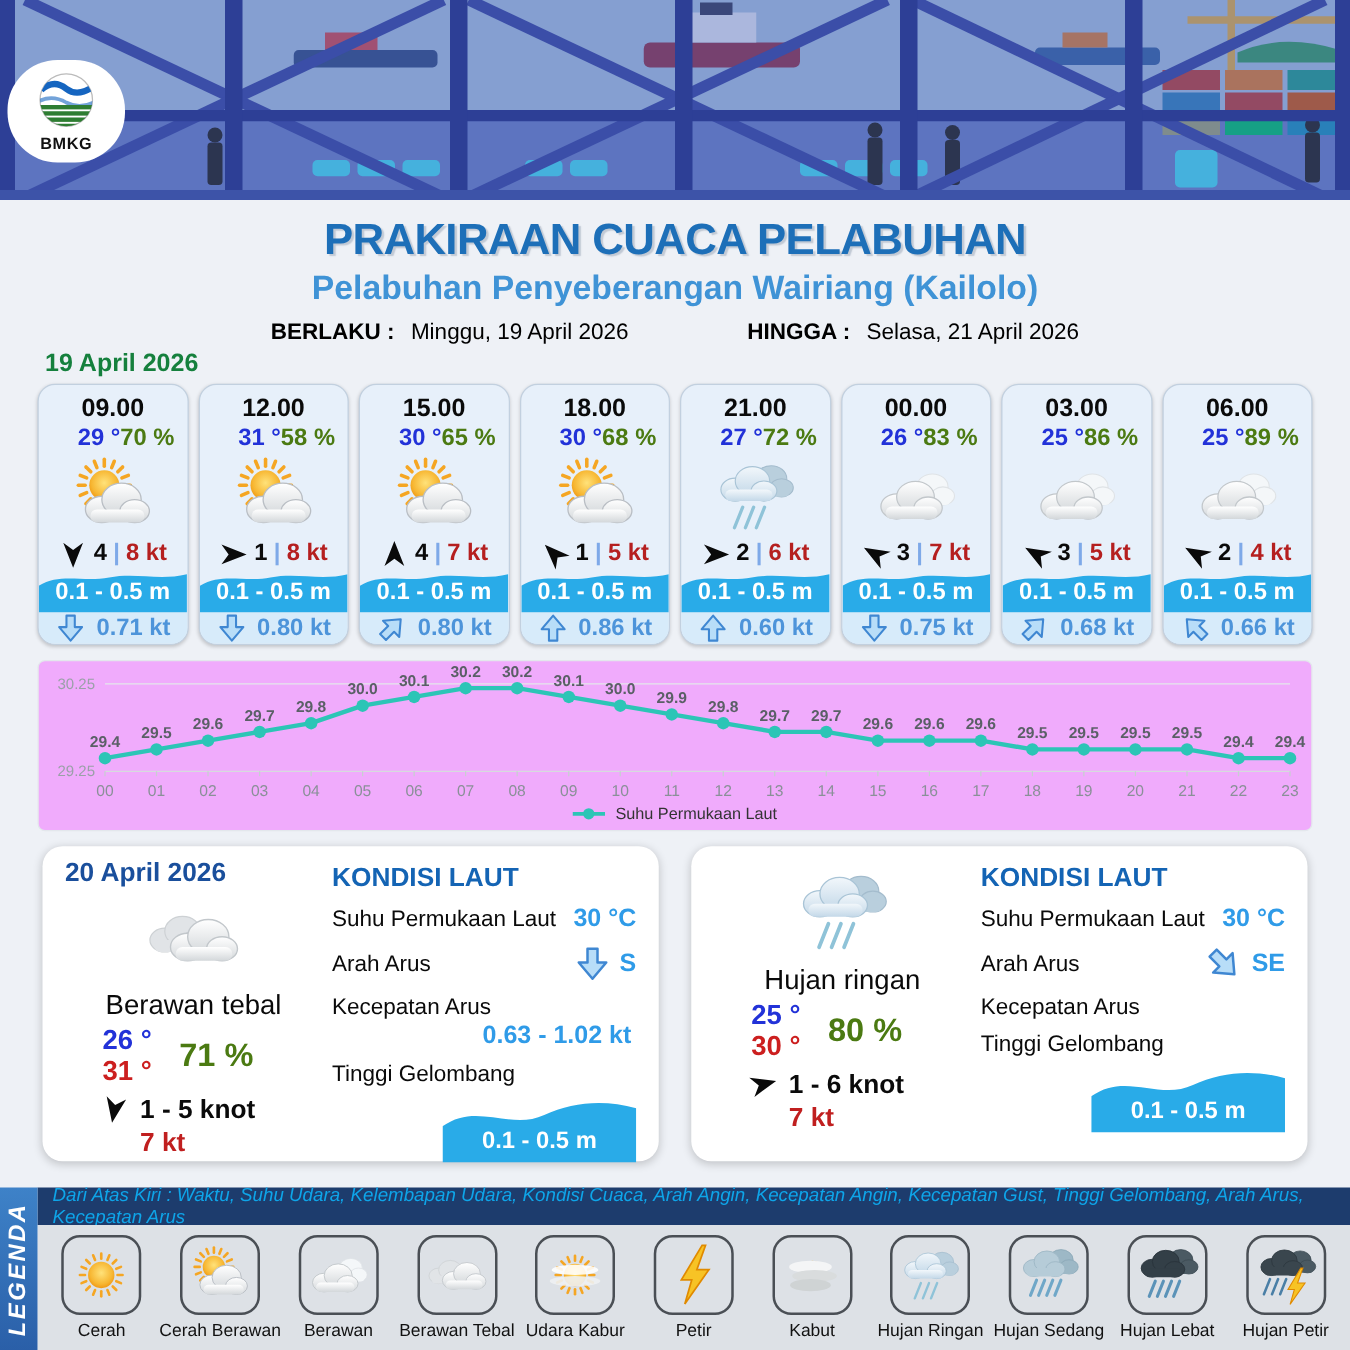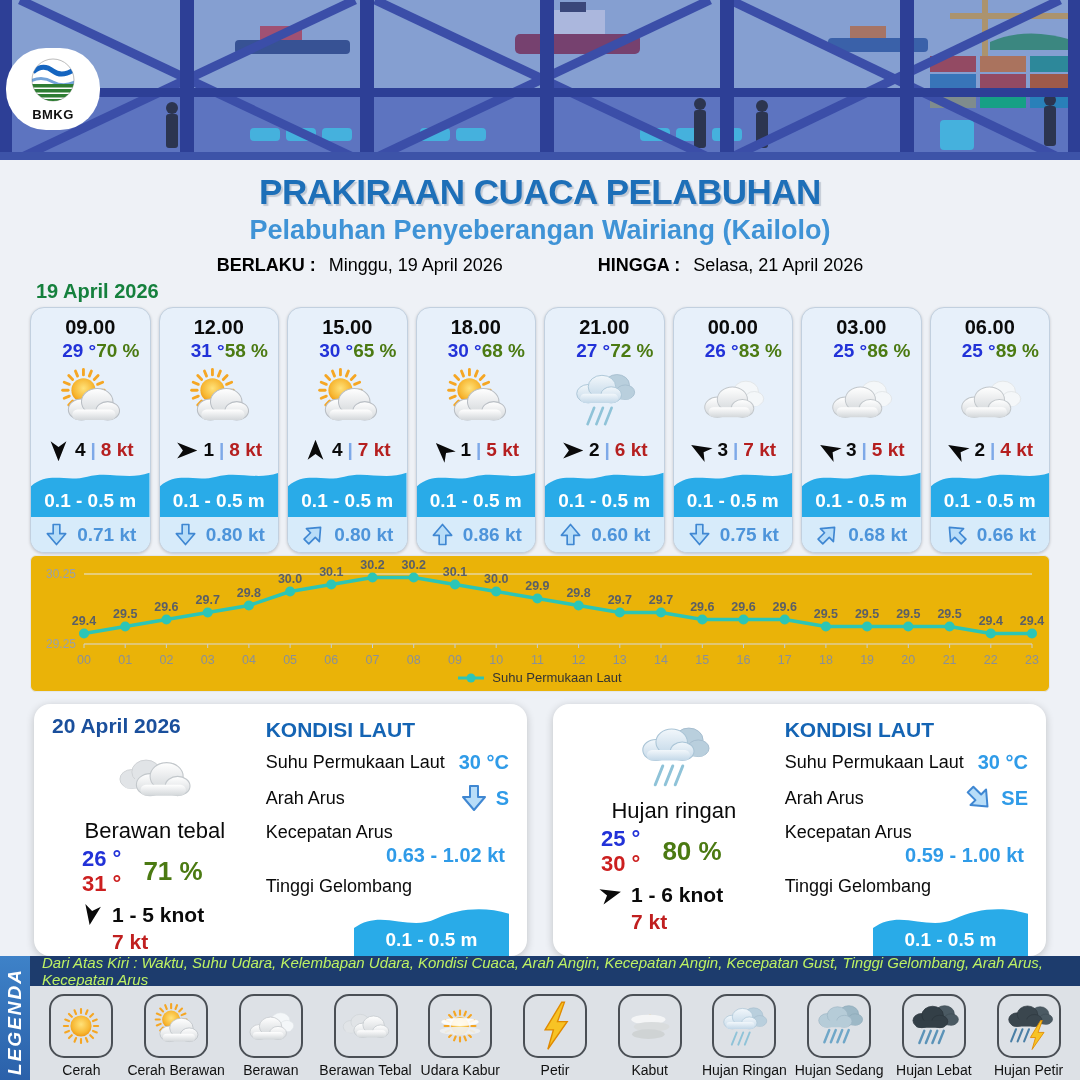--- a/index.html
+++ b/index.html
@@ -18,39 +18,39 @@
   
   .title-sec{text-align:center;padding-top:12px;flex:none;}
   .t-main{font-size:35px;font-weight:800;color:#1d6fb8;letter-spacing:-.5px;
           text-shadow:2px 2px 1px rgba(110,125,150,.35);}
   .t-sub{font-size:27px;font-weight:bold;color:#3f93d6;margin-top:3px;}
   .t-valid{display:flex;justify-content:center;gap:95px;margin-top:9px;font-size:18px;color:#000;}
   .v-label{font-weight:bold;}
   .v-value{margin-left:8px;}
   .date-label{margin:4px 0 4px 36px;color:#15803d;font-weight:bold;font-size:20px;flex:none;}
   
-  .cards{display:flex;gap:8px;margin:0 30px;height:246px;flex:none;}
+  .cards{display:flex;gap:8px;margin:0 30px;height:209px;flex:none;}
   .fcard{flex:1;background:#e7f0fa;border:1px solid #c2d0df;border-radius:14px;
          box-shadow:0 1px 3px rgba(0,0,0,.18);overflow:hidden;display:flex;flex-direction:column;}
   .fc-time{text-align:center;font-weight:bold;font-size:20px;margin-top:8px;color:#0a0a0a;}
   .fc-th{display:flex;justify-content:flex-end;padding:1px 10px 0;font-size:19px;font-weight:bold;}
   .fc-temp{color:#2232d8;}
   .fc-hum{color:#4b7a12;}
   .fc-icon{height:76px;display:flex;align-items:center;justify-content:center;}
   .fc-wind{display:flex;align-items:center;justify-content:center;gap:5px;font-size:19px;font-weight:bold;height:30px;color:#0a0a0a;}
   .arrow-rot{display:inline-flex;align-items:center;justify-content:center;}
   .fc-sep{color:#7ea9e8;}
   .fc-gust{color:#b51f1f;}
   .fc-wave{position:relative;height:54px;margin-top:auto;}
   .fc-wave svg{position:absolute;inset:0;width:100%;height:100%;}
   .fc-wave .wave-text{position:absolute;left:0;right:0;bottom:5px;text-align:center;color:#fff;font-weight:bold;font-size:19px;}
   .fc-cur{height:36px;background:#d7ebfa;display:flex;align-items:center;justify-content:center;gap:8px;
           font-size:19px;font-weight:bold;color:#4d94da;}
   
-  .chart-panel{margin:2px 30px 0;background:#eab308;border:1px solid #e3e7ec;border-radius:6px;flex:none;padding-top:2px;}
+  .chart-panel{margin:12px 30px 0;background:#f0abfc;border:1px solid #e3e7ec;border-radius:6px;flex:none;padding-top:2px;}
   .chart-legend{display:flex;justify-content:center;align-items:center;gap:8px;font-size:13px;color:#333;padding:0 0 6px;}
   
   .days{display:flex;gap:26px;margin:12px 34px 0;height:252px;flex:none;}
   .dcard{flex:1;background:#fff;border-radius:16px;box-shadow:0 2px 8px rgba(0,0,0,.20);
          padding:10px 18px;display:flex;gap:8px;box-sizing:border-box;}
   .d-left{width:45%;display:flex;flex-direction:column;}
   .d-date{color:#1a4f9c;font-weight:bold;font-size:21px;}
   .d-icon{height:84px;display:flex;justify-content:center;align-items:center;}
   .d-cond{font-size:22px;color:#0a0a0a;text-align:center;}
   .d-temps{display:flex;align-items:center;gap:22px;padding-left:30px;margin-top:2px;}
@@ -67,21 +67,21 @@
   .s-wavewrap{display:flex;justify-content:flex-end;margin-top:4px;position:relative;}
   .s-wave{position:relative;width:155px;height:56px;}
   .s-wave svg{position:absolute;inset:0;width:100%;height:100%;}
   .s-wave .wave-text{position:absolute;left:0;right:0;bottom:6px;text-align:center;color:#fff;font-weight:bold;font-size:19px;}
   
   .legend{margin-top:auto;position:relative;height:130px;flex:none;display:flex;flex-direction:column;}
   .lg-strip{position:absolute;left:0;top:0;bottom:0;width:30px;background:linear-gradient(#3e82c8,#2a5fa8);
             display:flex;align-items:center;justify-content:center;z-index:2;}
   .lg-strip span{writing-mode:vertical-rl;transform:rotate(180deg);color:#fff;font-weight:bold;
                  font-style:italic;font-size:19px;letter-spacing:2px;}
-  .lg-note{margin-left:30px;background:#1d3c6d;color:#bef264;font-style:italic;font-size:15px;height:30px;
+  .lg-note{margin-left:30px;background:#1d3c6d;color:#0ea5e9;font-style:italic;font-size:15px;height:30px;
            display:flex;align-items:center;padding-left:12px;flex:none;}
   .lg-items{margin-left:30px;background:#dde1e6;flex:1;display:flex;justify-content:space-around;
             align-items:flex-start;padding:8px 4px 0;}
   .lg-item{display:flex;flex-direction:column;align-items:center;width:92px;}
   .lg-box{width:60px;height:60px;border:2px solid #4a4f55;border-radius:15px;display:flex;
           align-items:center;justify-content:center;}
   .lg-label{font-size:14px;margin-top:4px;color:#111;white-space:nowrap;}
   .defs-holder{position:absolute;width:0;height:0;overflow:hidden;}
 </style>
 </head>
@@ -891,21 +891,20 @@
             <svg viewBox="0 0 30 30" width="30" height="30">
                 <path d="M11,3 h8 v11 h7 l-11,13 l-11,-13 h7 z" fill="#b8ddf8" stroke="#3f87d2" stroke-width="2" stroke-linejoin="round"></path>
               </svg>
           </span>
           <span>SE</span>
         </span>
       </div>
       <div class="s-row">
         <span>Kecepatan Arus</span>
       </div>
-      <div class="s-speed">0.59 - 1.00 kt</div>
       <div class="s-row">
         <span>Tinggi Gelombang</span>
       </div>
       <div class="s-wavewrap">
         <div class="s-wave">
           <svg viewBox="0 0 160 62" preserveAspectRatio="none">
             <path d="M0,30 C28,8 56,34 84,20 C108,8 134,6 160,14 L160,62 L0,62 Z" fill="#29abe8"></path>
           </svg>
           <div class="wave-text">0.1 - 0.5 m</div>
         </div>

